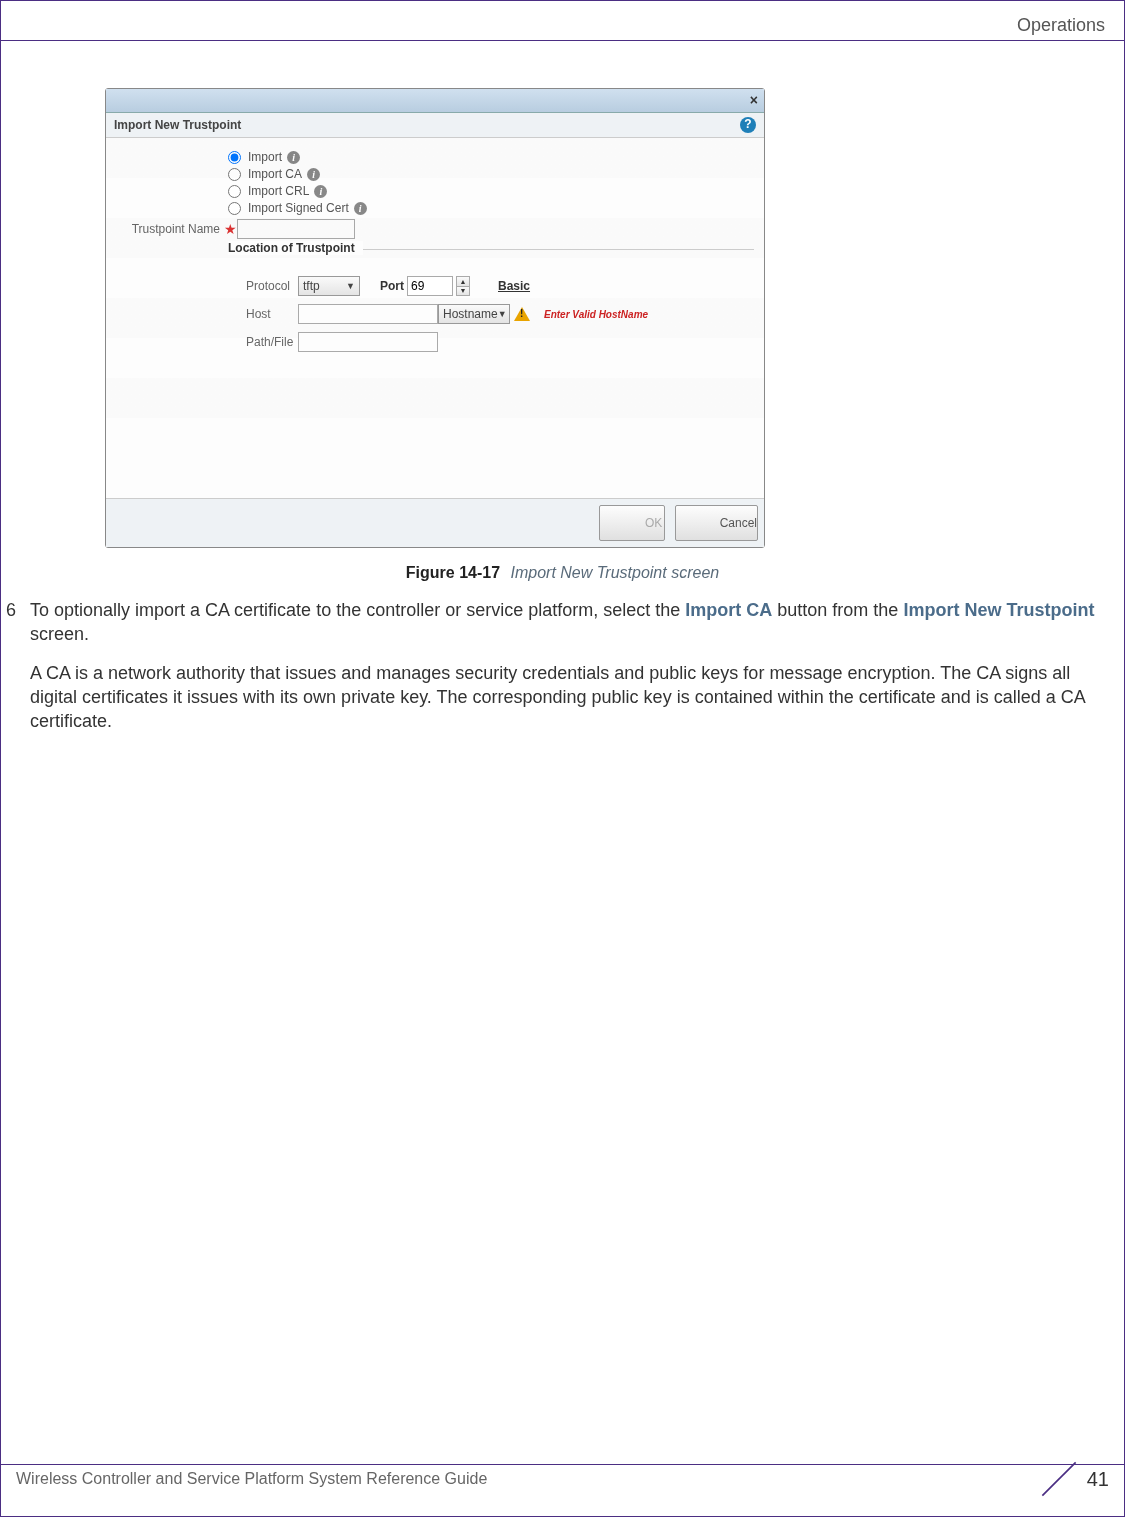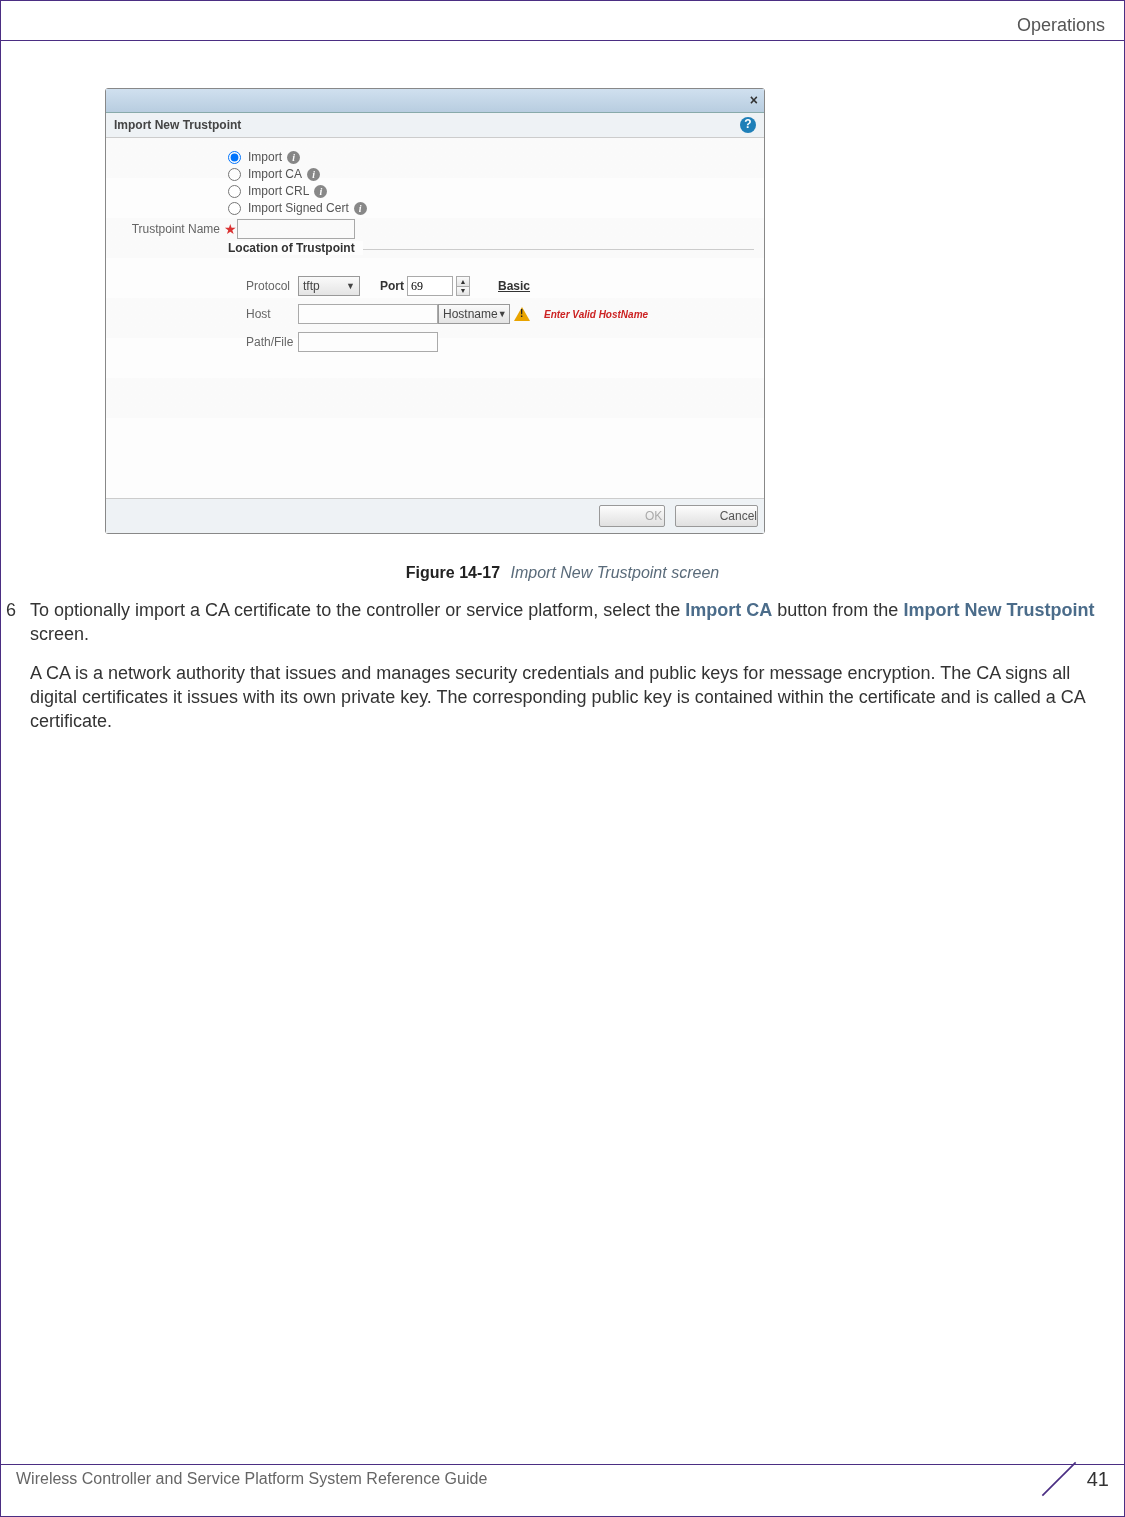--- a/index.html
+++ b/index.html
@@ -183,21 +183,21 @@
       align-items: center;
       justify-content: space-between;
       padding: 0 4px;
       font-size: 12px;
       color: #444;
       cursor: pointer;
     }
     .chev { font-size: 9px; color: #444; }
     .port-wrap { display: flex; align-items: center; gap: 3px; margin-left: 20px; }
     .port-input {
-      width: 46px; height: 20px; border: 1px solid #aaa; padding: 0 3px; font-size: 12px; font-family: Liberation Serif, serif;
+      width: 46px; height: 20px; border: 1px solid #aaa; padding: 0 3px; font-size: 12px;
     }
     .spinner {
       display: flex; flex-direction: column; border: 1px solid #aaa;
       height: 20px; width: 14px;
     }
     .spinner div {
       flex: 1; display:flex; align-items:center; justify-content:center;
       font-size: 7px; background: linear-gradient(#fafafa,#e4e4e4); cursor: pointer;
     }
     .spinner div:first-child { border-bottom: 1px solid #aaa; }
@@ -241,21 +241,21 @@
     .dialog-footer {
       background: #eef2f5;
       border-top: 1px solid #ccc;
       padding: 6px;
       display: flex;
       justify-content: flex-end;
       gap: 10px;
     }
     .btn {
       min-width: 66px;
-      height: 22px;
+      height: 36px;
       border: 1px solid #999;
       background: linear-gradient(#fdfdfd, #e0e0e0);
       font-size: 12px;
       color: #555;
       border-radius: 2px;
       cursor: pointer;
       padding-left: 44px;
     }
     .btn.disabled { color: #aaa; }
     .figure-caption {

